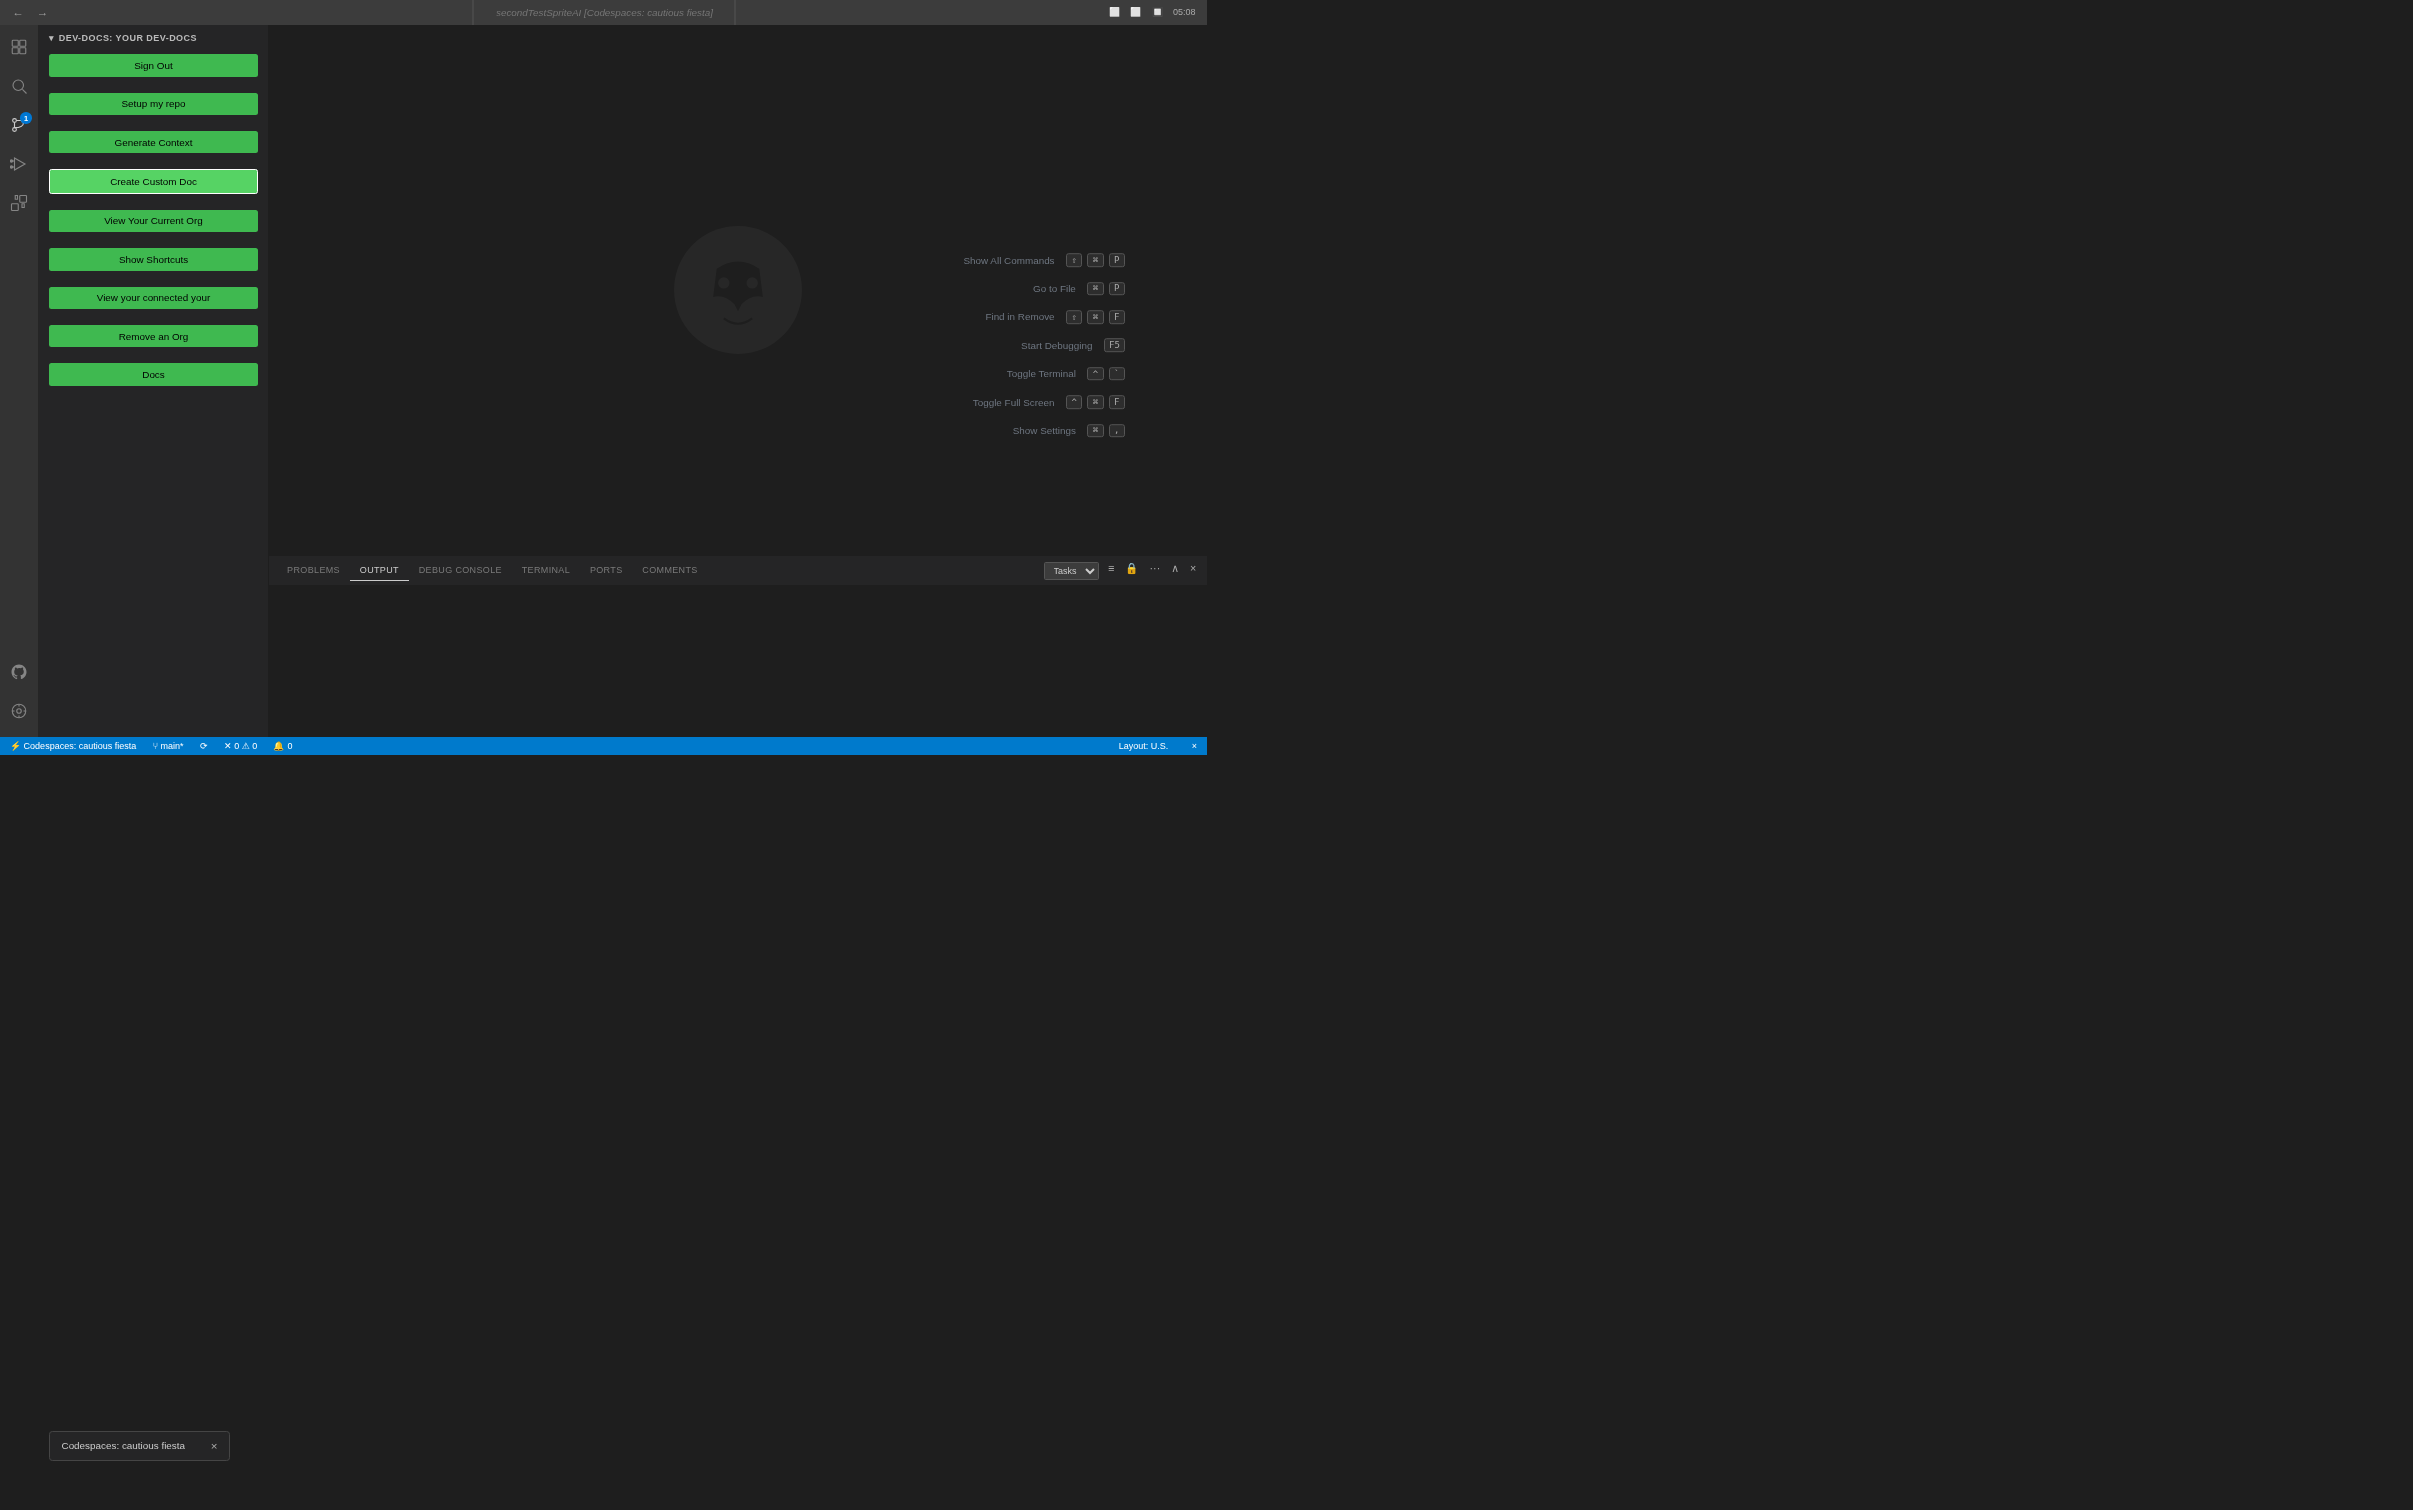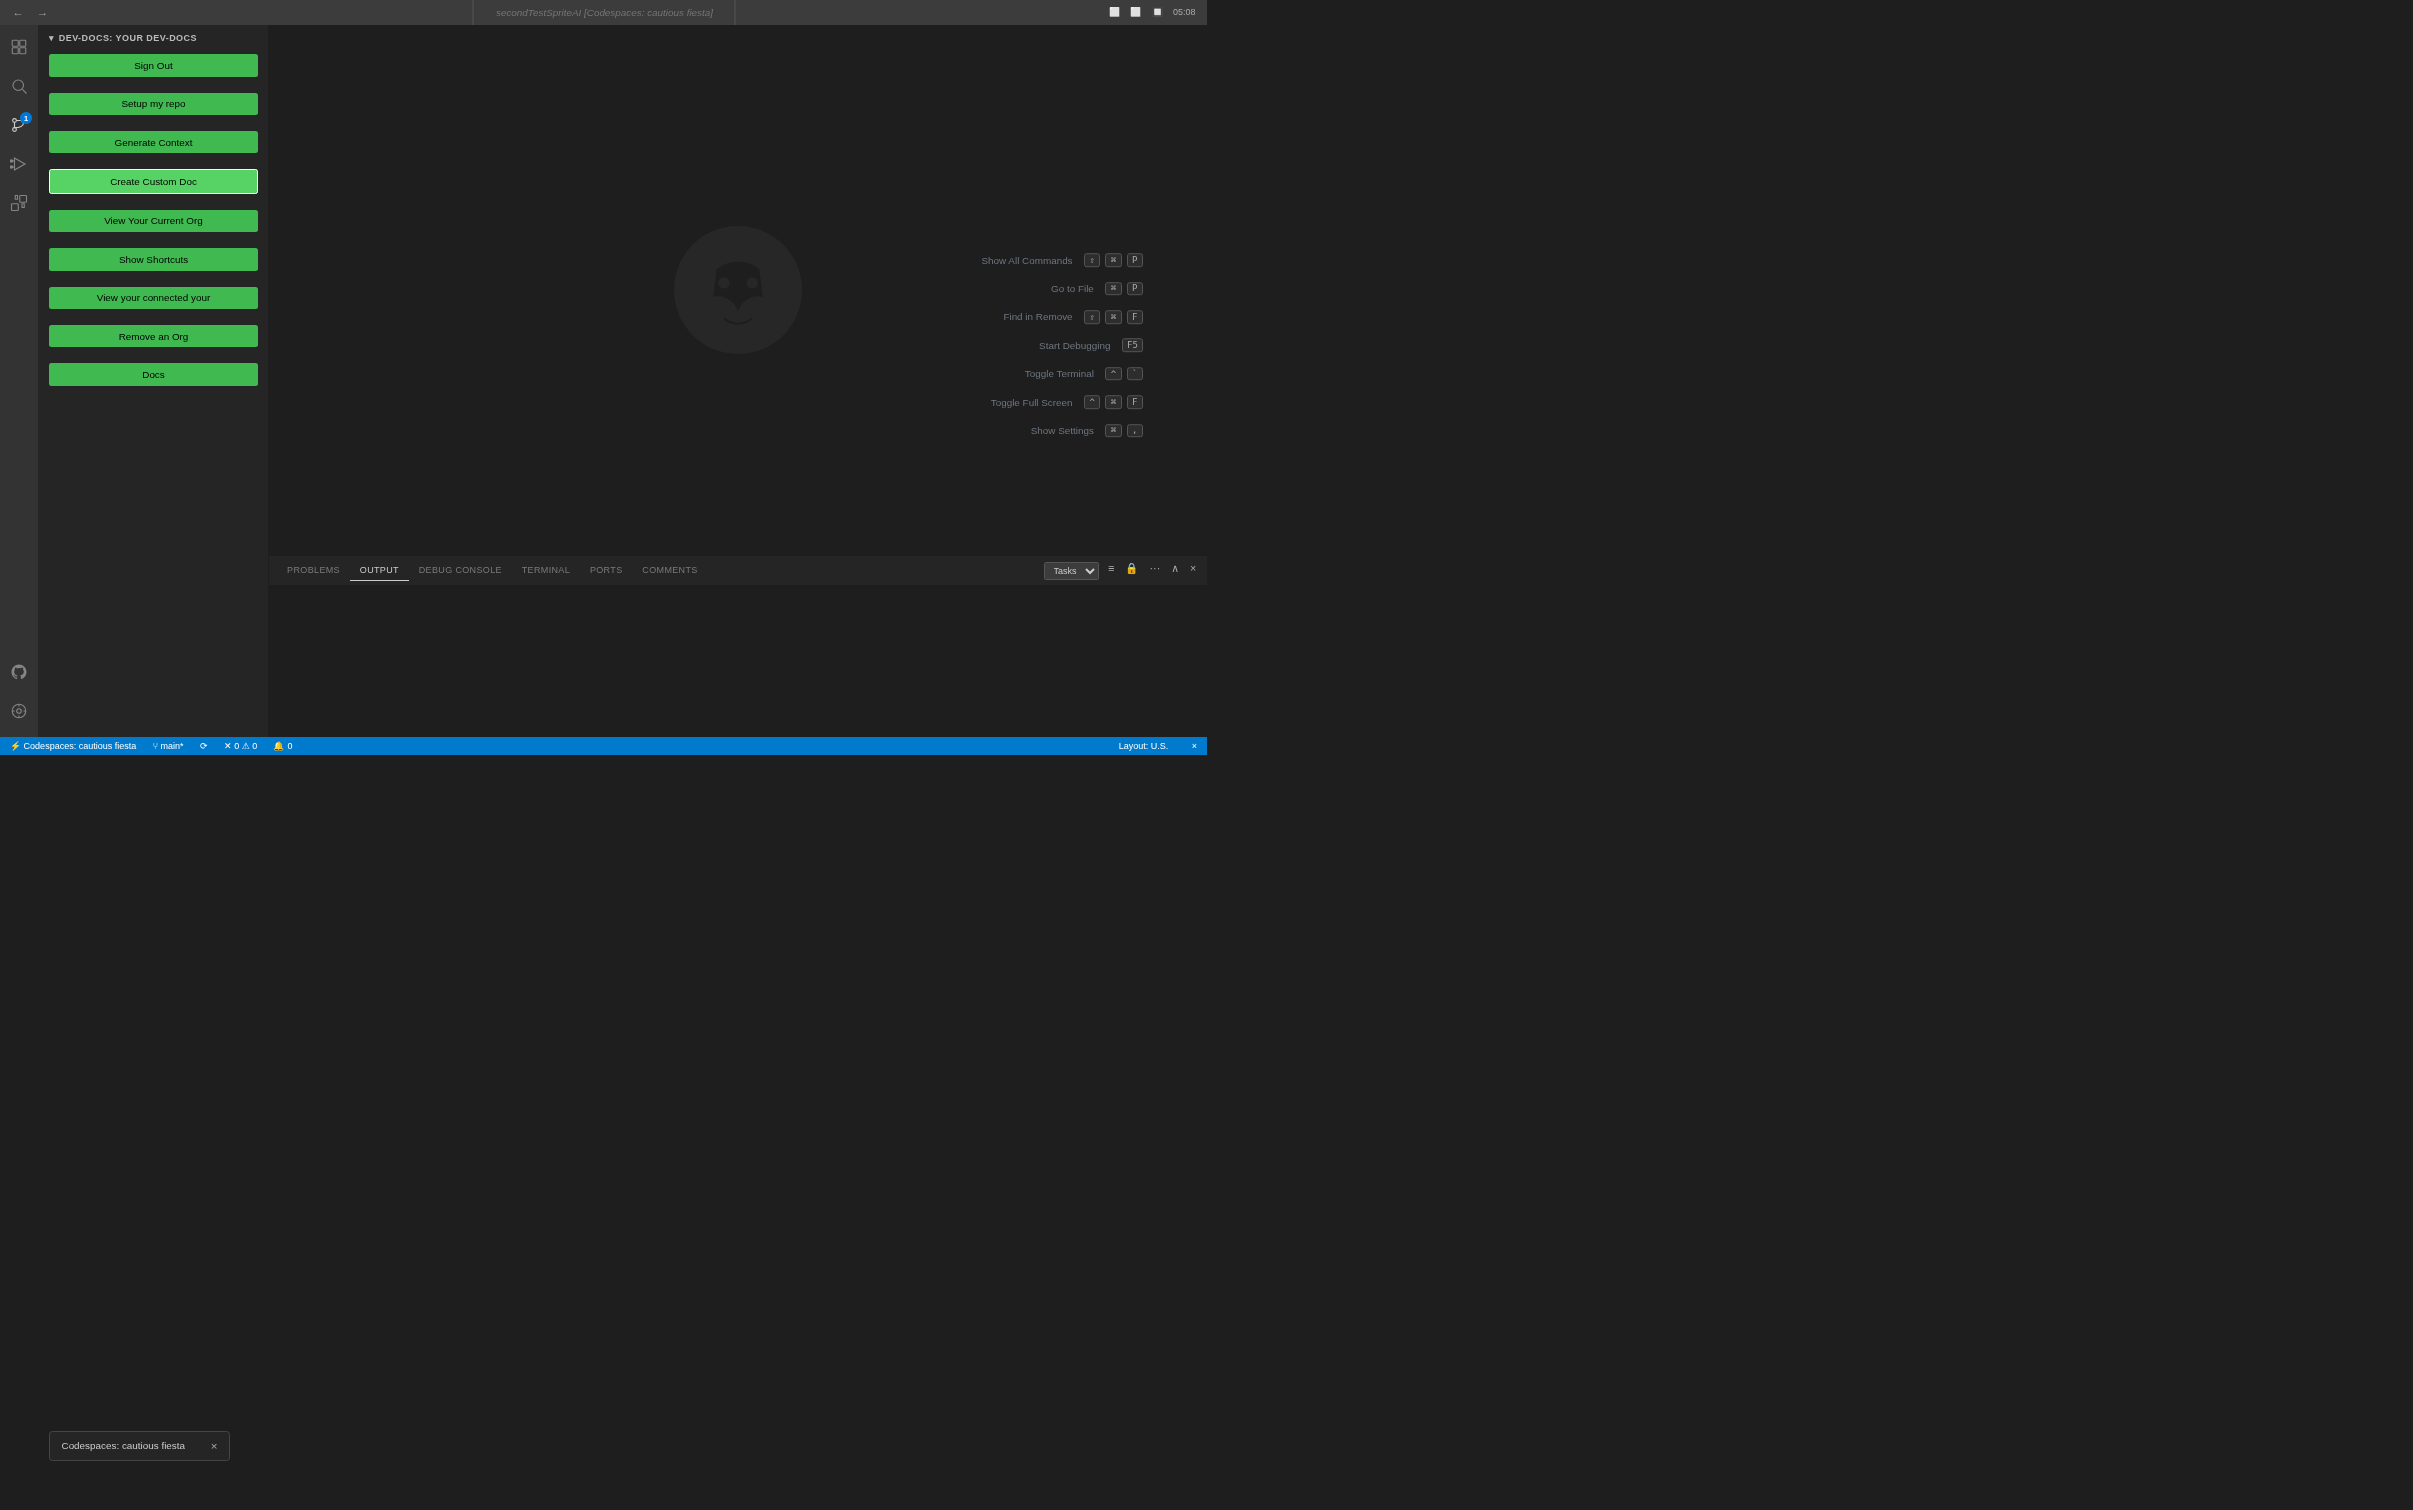--- a/index.html
+++ b/index.html
@@ -200,21 +200,21 @@
       left: 50%;
       transform: translate(-50%, -50%);
       opacity: 0.05;
       width: 213px;
       height: 213px;
     }
 
     
     .shortcut-hints {
       position: absolute;
-      right: 64px;
+      right: 82px;
       top: 50%;
       transform: translateY(-20%);
       display: flex;
       flex-direction: column;
       gap: 14.8px;
     }
     .shortcut-row {
       display: flex;
       align-items: center;
       justify-content: flex-end;

